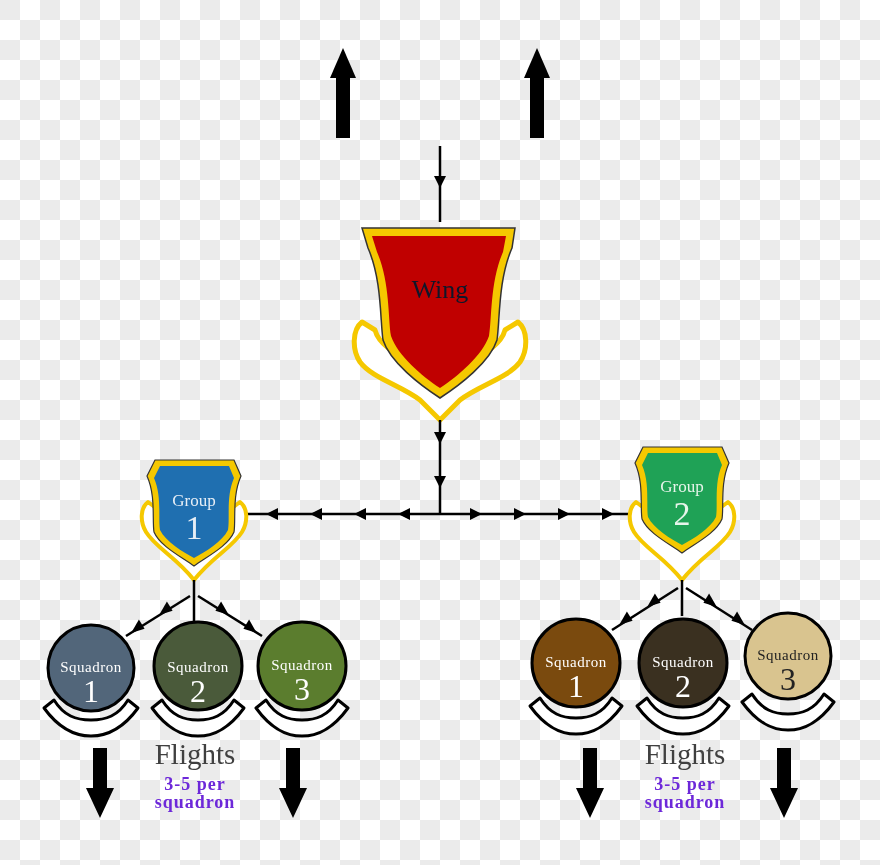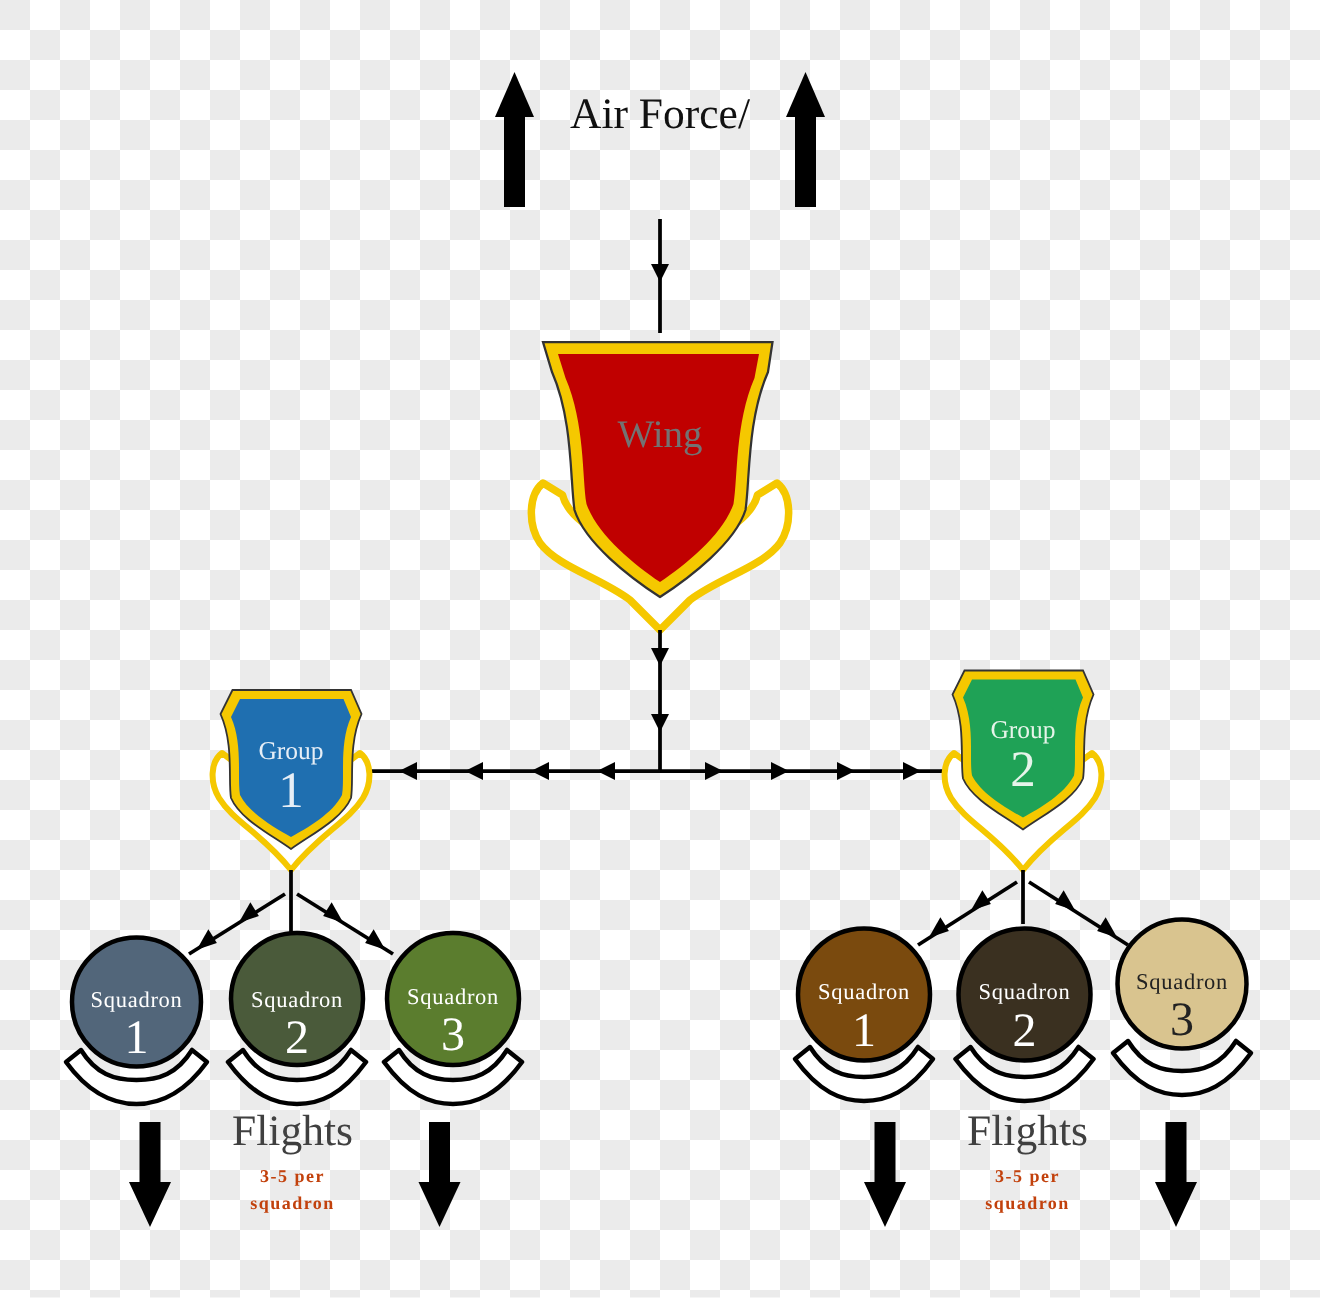--- a/index.html
+++ b/index.html
@@ -9,27 +9,27 @@
     background-image:
       linear-gradient(45deg, #ebebeb 25%, transparent 25%, transparent 75%, #ebebeb 75%),
       linear-gradient(45deg, #ebebeb 25%, transparent 25%, transparent 75%, #ebebeb 75%);
     background-size: 40px 40px;
     background-position: 20px 0, 0 20px;
     font-family: "Liberation Serif", "DejaVu Serif", serif;
   }
   svg.diagram { position: absolute; left: 0; top: 0; }
   .lbl { position: absolute; text-align: center; white-space: nowrap; line-height: 1; }
   .title { font-size: 29px; color: #111; line-height: 33px; }
-  .wing-lbl { font-size: 26px; color: #737373; }
+  .wing-lbl { font-size: 26px; color: #0f172a; }
   .grp-lbl { font-size: 17px; }
   .grp-num { font-size: 34px; }
   .sq-lbl { font-size: 15px; letter-spacing: 0.5px; }
   .sq-num { font-size: 32px; }
   .flights { font-size: 29px; color: #404040; }
-  .flights-sub { font-size: 12px; color: #c2410c; letter-spacing: 1px; line-height: 18px; font-weight: bold; text-align: center; }
+  .flights-sub { font-size: 18px; color: #6d28d9; letter-spacing: 1px; line-height: 18px; font-weight: bold; text-align: center; }
 </style>
 </head>
 <body>
 
 <svg class="diagram" width="880" height="865" viewBox="0 0 880 865" xmlns="http://www.w3.org/2000/svg">
   <defs>
     <marker id="ah" markerWidth="8" markerHeight="8" refX="4" refY="4" orient="auto" markerUnits="userSpaceOnUse">
       <path d="M0,0 L8,4 L0,8 Z" fill="#000"></path>
     </marker>
     <marker id="ahs" markerWidth="14" markerHeight="12" refX="7" refY="6" orient="auto" markerUnits="userSpaceOnUse">
@@ -146,21 +146,20 @@
     <rect x="583" y="748" width="14" height="44" fill="#000"></rect>
     <path d="M576,788 L590,818 L604,788 Z" fill="#000"></path>
   </g>
   <g>
     <rect x="777" y="748" width="14" height="44" fill="#000"></rect>
     <path d="M770,788 L784,818 L798,788 Z" fill="#000"></path>
   </g>
 </svg>
 
 <div class="lbl title" style="left:360px; top:60px; width:160px;">
-  <div>Air Force/</div>
 </div>
 
 <div class="lbl wing-lbl" style="left:390px; top:277px; width:100px;">Wing</div>
 
 <div class="lbl" style="left:154px; top:492px; width:80px; color:#e6eef6;">
   <div class="grp-lbl">Group</div>
   <div class="grp-num" style="margin-top:2px;">1</div>
 </div>
 <div class="lbl" style="left:642px; top:478px; width:80px; color:#e6f4ea;">
   <div class="grp-lbl">Group</div>

